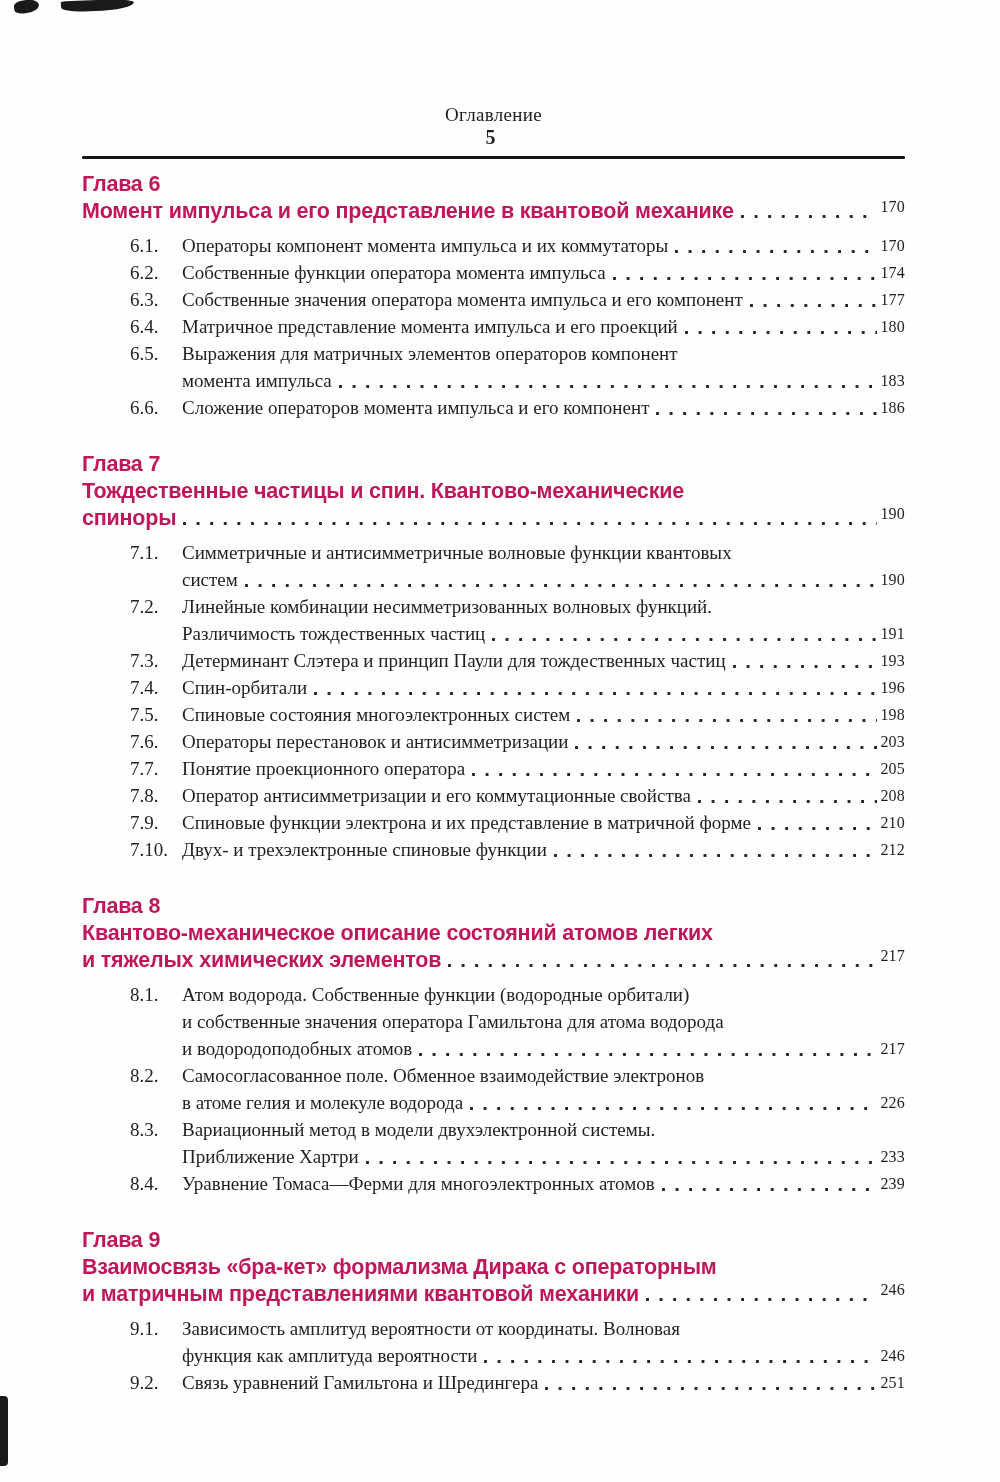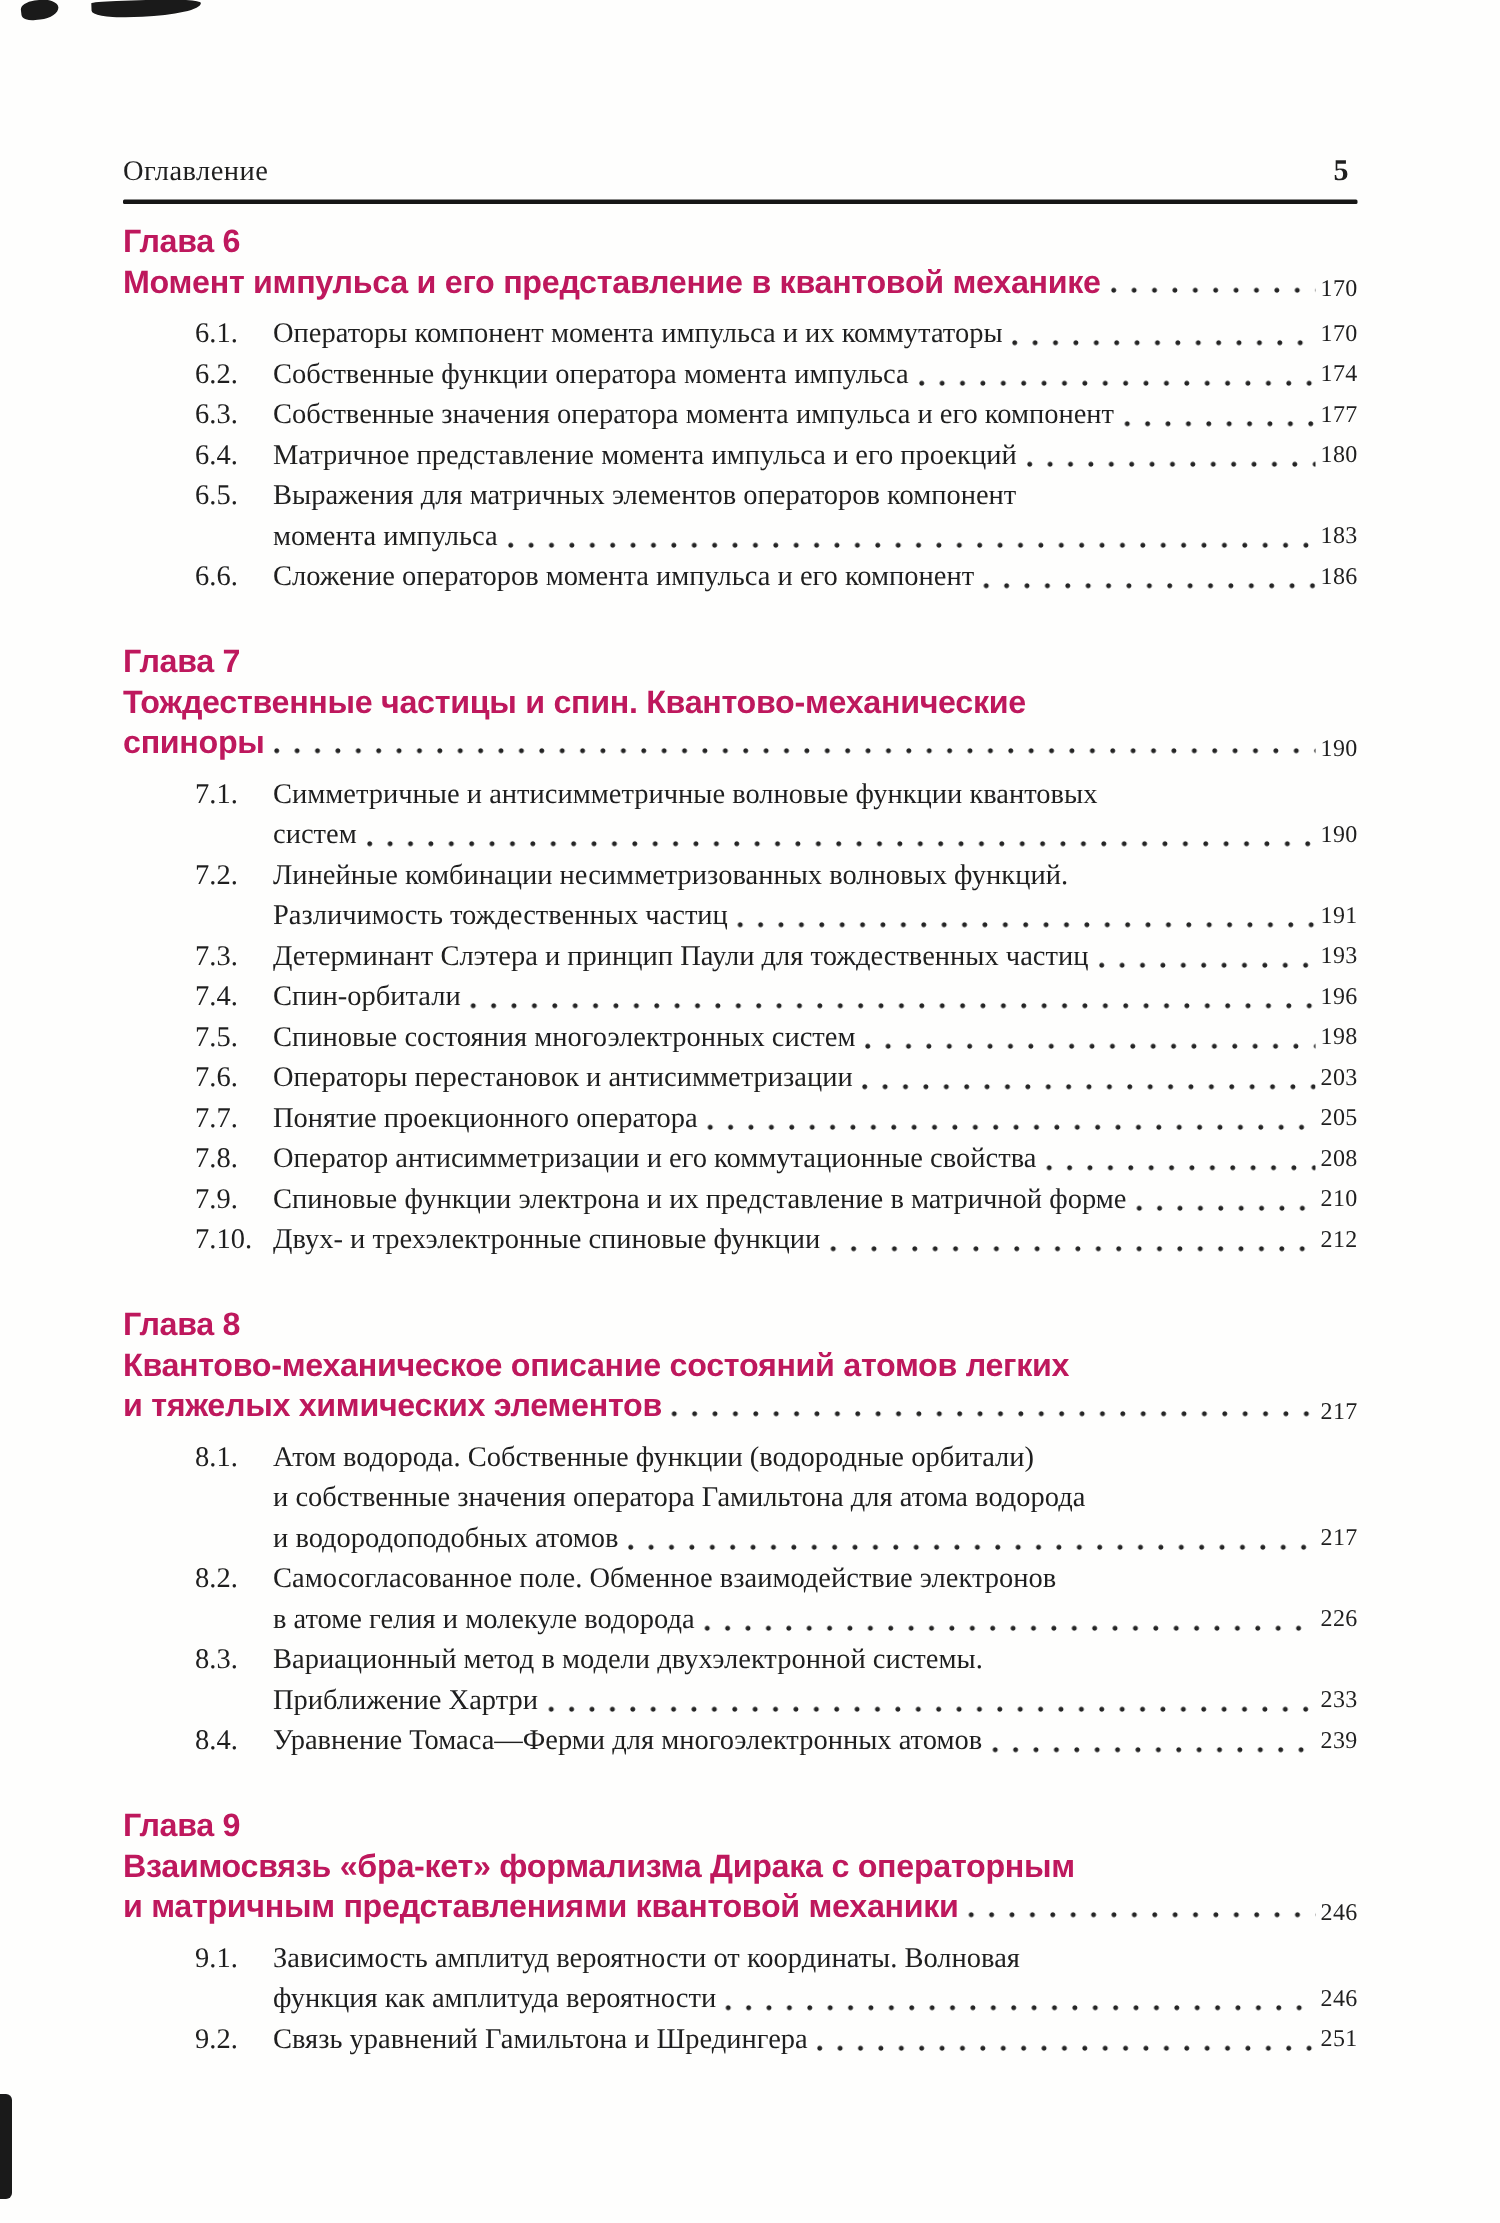--- a/index.html
+++ b/index.html
@@ -14,38 +14,38 @@
     font-family:"Liberation Serif","DejaVu Serif",serif;
   }
   
   .artifact{position:absolute;background:#1a1a1a;}
   .a-top1{left:14px;top:0;width:25px;height:13px;border-radius:45% 55% 60% 40%;transform:rotate(-7deg);}
   .a-top2{left:61px;top:0;width:73px;height:11px;border-radius:30% 60% 70% 40% / 10% 40% 90% 60%;transform:rotate(-2deg);}
   .a-left{left:0;top:1396px;width:8px;height:70px;border-radius:0 4px 4px 0;}
 
   .pg-header{
     display:flex;justify-content:space-between;align-items:center;
-    font-size:19px;line-height:23px;
+    font-size:19px;line-height:23px;flex-direction:column;
   }
   .pg-header .run{letter-spacing:.3px;}
   .pg-header .pgnum{font-weight:bold;font-size:20px;padding-right:6px;}
   .rule{margin-top:7px;height:3px;background:#161616;border-radius:1px;}
 
   .chapter{margin-top:30px;}
   .chapter.first{margin-top:12px;}
   .ch-label,.ch-line{
     font-family:"Liberation Sans","DejaVu Sans",sans-serif;
     font-weight:bold;font-size:21.5px;line-height:27px;
     color:#be185d;letter-spacing:-0.2px;white-space:nowrap;
   }
   .items{margin-top:7px;}
   .item{position:relative;padding-left:100px;font-size:19px;line-height:27px;}
   .num{display:inline-block;min-width:52px;margin-left:-52px;white-space:nowrap;}
   .line{white-space:nowrap;}
-  .row{display:flex;align-items:flex-end;}
+  .row{display:flex;align-items:flex-start;}
   .row .txt{white-space:nowrap;flex:0 0 auto;}
   .leader{
     flex:1 1 auto;min-width:6px;height:5px;
     align-self:flex-end;margin:0 3px 5px 6px;
     background-image:radial-gradient(circle at 2.5px 2.5px,#242424 1.35px,rgba(0,0,0,0) 1.9px);
     background-size:13.6px 5px;background-repeat:repeat-x;background-position:left bottom;
   }
   .pg{flex:0 0 auto;font-family:"Liberation Serif","DejaVu Serif",serif;font-weight:normal;
       font-size:16px;letter-spacing:.2px;}
   

